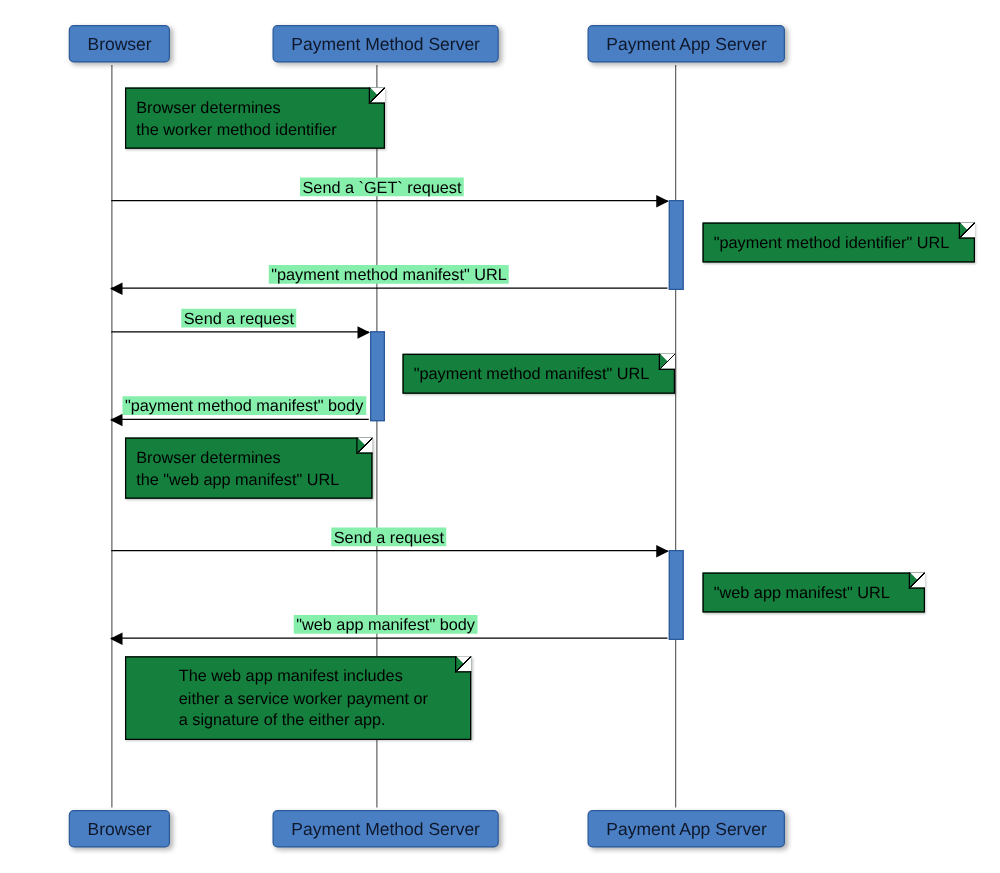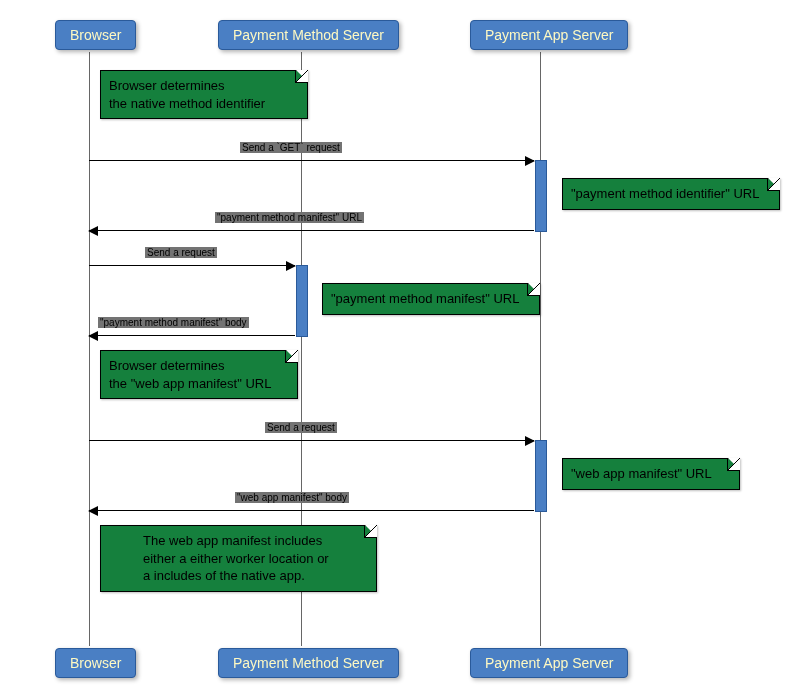--- a/index.html
+++ b/index.html
@@ -12,21 +12,21 @@
   }
   .diagram {
     position: relative;
     width: 800px;
     height: 698px;
   }
   
   .participant {
     position: absolute;
     background: #4a7fc4;
-    color: #fef9c3;
+    color: #0f172a;
     border: 1px solid #2a5a9a;
     border-radius: 4px;
     box-shadow: 2px 2px 4px rgba(0,0,0,0.3);
     padding: 6px 14px;
     text-align: center;
     font-size: 14px;
     white-space: nowrap;
   }
   
   .lifeline {
@@ -60,24 +60,24 @@
   .arrow.right::after {
     right: -1px;
     border-left: 10px solid #000;
   }
   .arrow.left::after {
     left: -1px;
     border-right: 10px solid #000;
   }
   .arrow-label {
     position: absolute;
-    background: #737373;
+    background: #86efac;
     padding: 0 2px;
     white-space: nowrap;
-    font-size: 10px;
+    font-size: 13px;
   }
   
   .note {
     position: absolute;
     background: #15803d;
     border: 1px solid #000;
     padding: 6px 8px;
     font-size: 13px;
     line-height: 1.35;
     box-shadow: 1px 1px 2px rgba(0,0,0,0.25);
@@ -122,21 +122,21 @@
   <div class="participant" style="left:55px; bottom:20px;"><span>Browser</span></div>
   <div class="participant" style="left:218px; bottom:20px;"><span>Payment Method Server</span></div>
   <div class="participant" style="left:470px; bottom:20px;"><span>Payment App Server</span></div>
 
   <div class="activation" style="left:535px; top:160px; height:70px;"></div>
   <div class="activation" style="left:296px; top:265px; height:70px;"></div>
   <div class="activation" style="left:535px; top:440px; height:70px;"></div>
 
   <div class="note" style="left:100px; top:70px; width:190px;">
     <span>Browser determines</span><br>
-    <span>the native method identifier</span>
+    <span>the worker method identifier</span>
   </div>
 
   <div class="arrow right" style="left:89px; top:160px; width:445px;"></div>
   <div class="arrow-label" style="left:240px; top:142px;">Send a `GET` request</div>
 
   <div class="note" style="left:562px; top:178px; width:200px;">
     <span>"payment method identifier" URL</span>
   </div>
 
   <div class="arrow left" style="left:89px; top:230px; width:445px;"></div>
@@ -162,17 +162,17 @@
 
   <div class="note" style="left:562px; top:458px; width:160px;">
     <span>"web app manifest" URL</span>
   </div>
 
   <div class="arrow left" style="left:89px; top:510px; width:445px;"></div>
   <div class="arrow-label" style="left:235px; top:492px;">"web app manifest" body</div>
 
   <div class="note" style="left:100px; top:525px; width:225px;padding-left:42px;">
     <span>The web app manifest includes</span><br>
-    <span>either a either worker location or</span><br>
-    <span>a includes of the native app.</span>
+    <span>either a service worker payment or</span><br>
+    <span>a signature of the either app.</span>
   </div>
 
 </div>
 
 </body></html>

